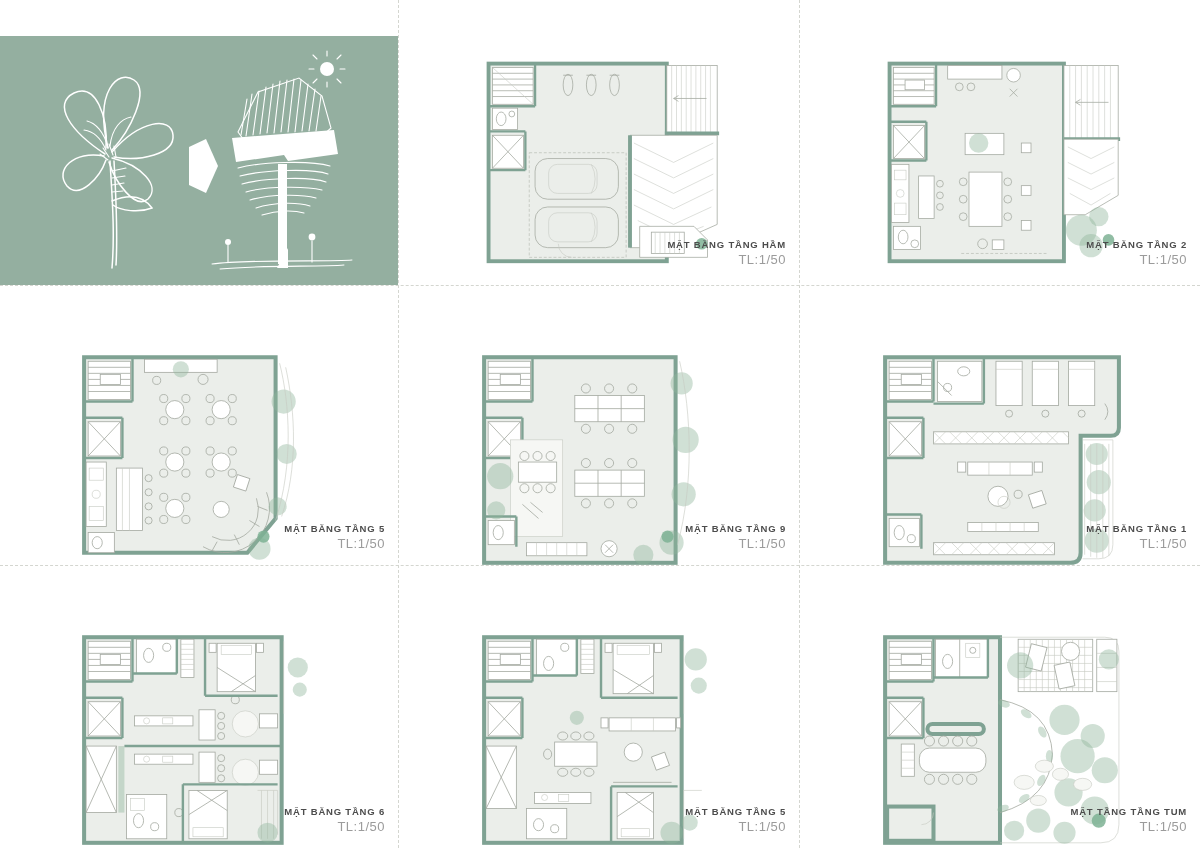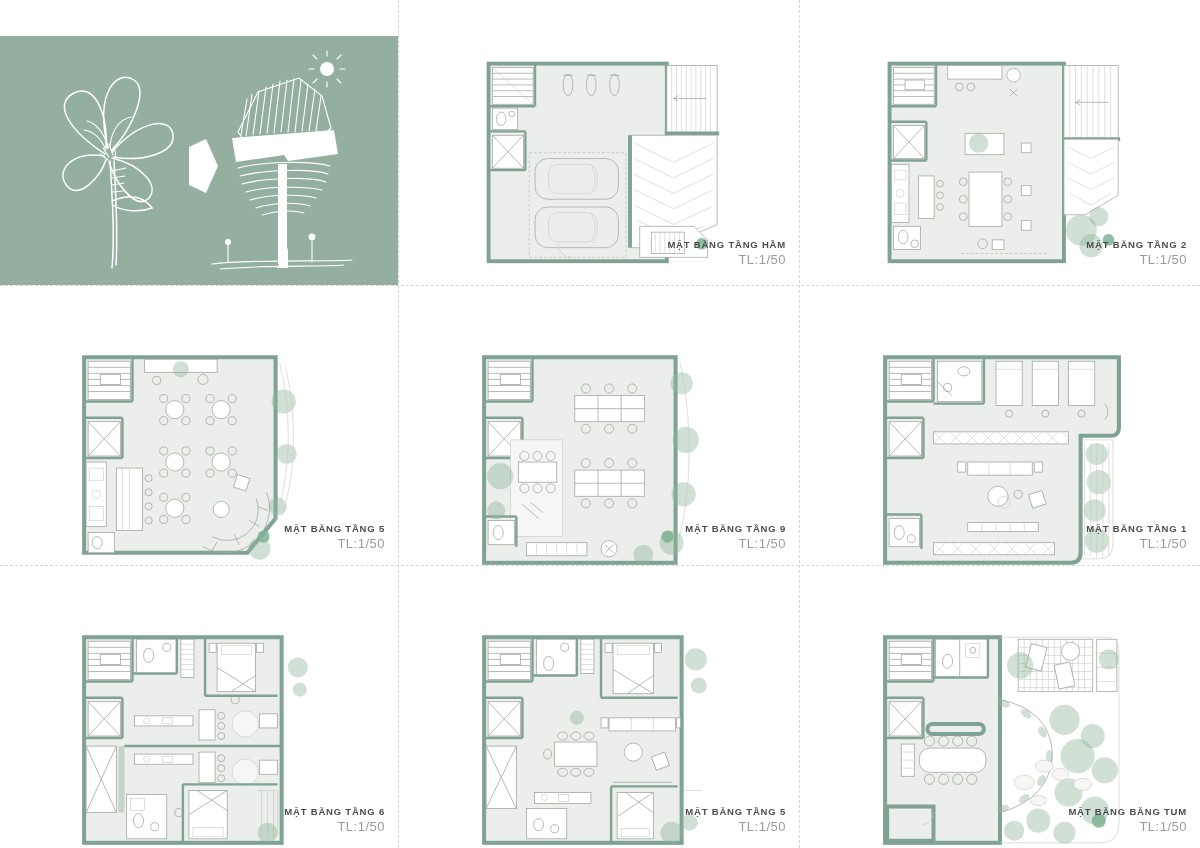--- a/index.html
+++ b/index.html
@@ -724,21 +724,21 @@
         <ellipse class="hlf" cx="152" cy="158" rx="10" ry="7"></ellipse>
         <ellipse class="hlf" cx="172" cy="142" rx="9" ry="6"></ellipse>
         <ellipse class="hlf" cx="188" cy="150" rx="8" ry="6"></ellipse>
         <ellipse class="hlf" cx="166" cy="176" rx="8" ry="5"></ellipse>
         <ellipse class="hlf" cx="210" cy="160" rx="9" ry="6"></ellipse>
         <circle class="fol2" cx="226" cy="196" r="7"></circle>
       </g>
     </svg>
     </div>
     <div class="label-block">
-      <div class="plan-label">MẶT BẰNG BẰNG TUM</div>
+      <div class="plan-label">MẶT TẦNG TẦNG TUM</div>
       <div class="plan-scale">TL:1/50</div>
     </div>
   </div>
 
 </div>
 
 <div class="divider-v" style="left:398px;"></div>
 <div class="divider-v" style="left:799px;"></div>
 <div class="divider-h" style="top:285px;"></div>
 <div class="divider-h" style="top:565px;"></div>

